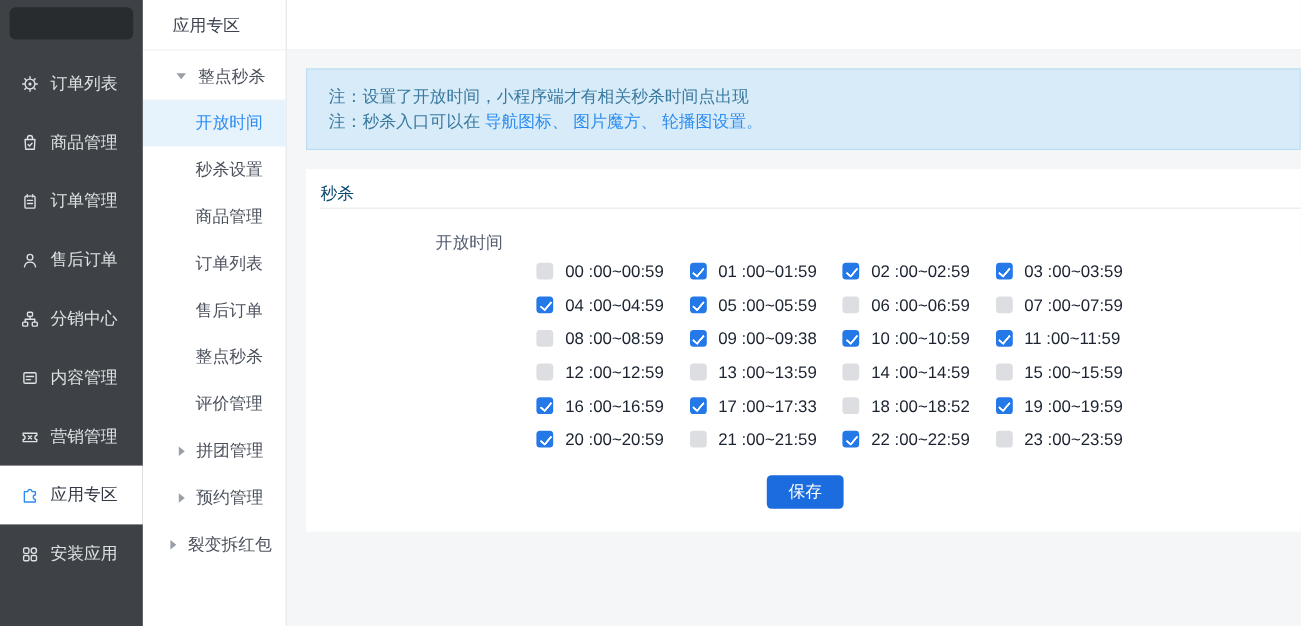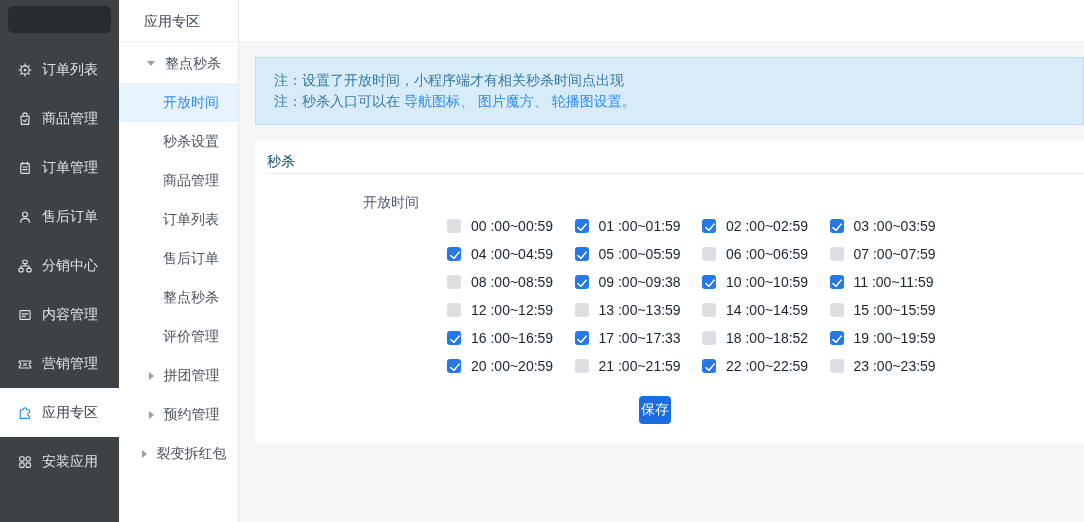--- a/index.html
+++ b/index.html
@@ -93,21 +93,21 @@
     content: ""; position: absolute; left: 4.5px; top: 1.5px;
     width: 4px; height: 8px;
     border: solid #fff; border-width: 0 2px 2px 0;
     transform: rotate(40deg); border-radius: 1px;
   }
   .slot-label { color: #1b2330; }
 
   .save-btn {
     margin: 16px 0 0 192px; display: inline-block;
     background: var(--button-bg, #1a6cdf); color: var(--button-text, #fff);
-    border: none; border-radius: 4px; height: 28px; padding: 0 2px;
+    border: none; border-radius: 4px; height: 28px; padding: 0 18px;
     font-size: 14px; font-family: inherit; cursor: pointer;
   }
 </style>
 </head>
 <body>
 
 <div class="sidebar">
   <div class="logo-block"></div>
   <div class="s-nav">
       <div class="s-item">

